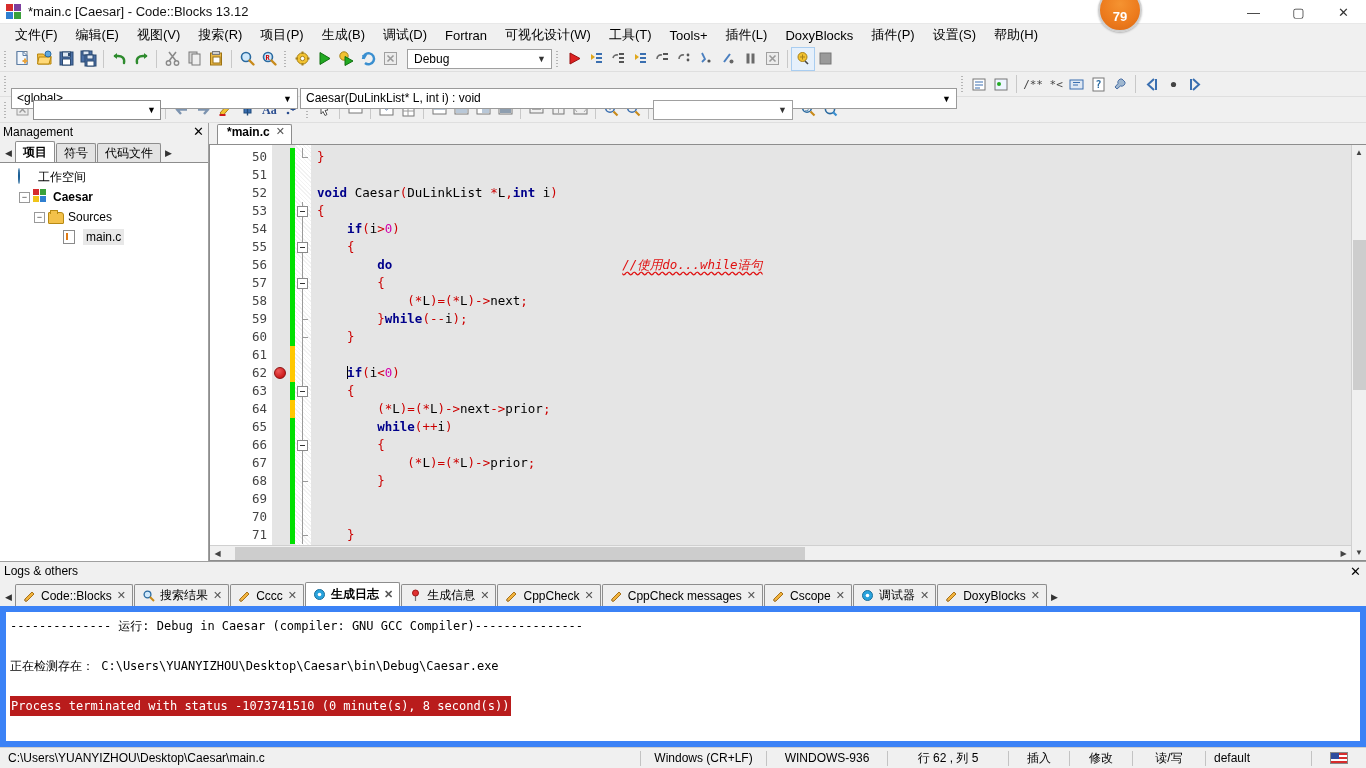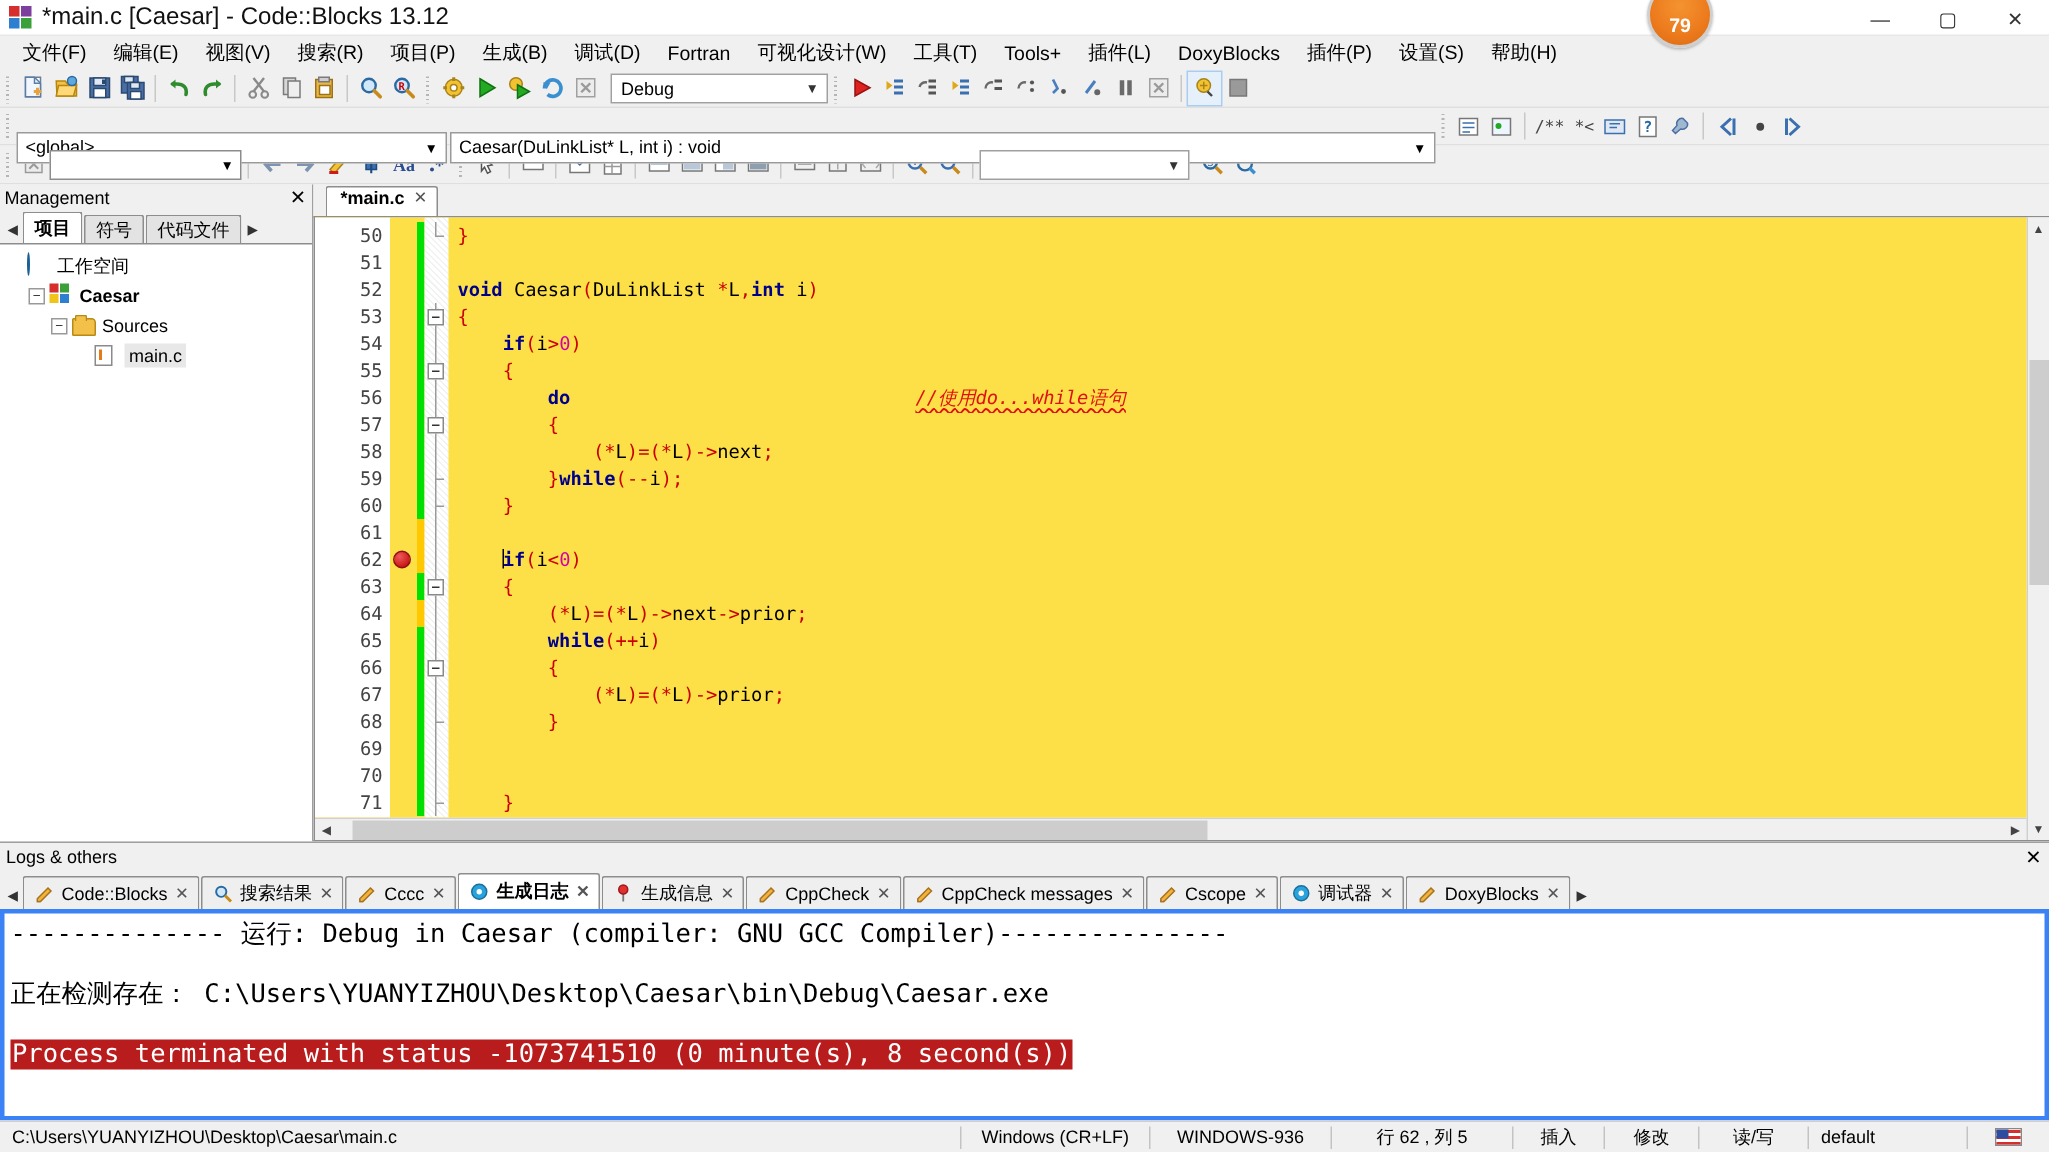--- a/index.html
+++ b/index.html
@@ -18,21 +18,21 @@
   .titlebar {
     height:24px; background:#ffffff; display:flex; align-items:center;
     position:relative; flex:none; border-bottom:1px solid #e8e8e8;
   }
   .cb-logo { width:16px; height:16px; margin:0 6px 0 6px; flex:none; position:relative; }
   .cb-logo i { position:absolute; width:7px; height:7px; display:block; }
   .cb-logo i.a{ left:0; top:0; background:#d62d2d; }
   .cb-logo i.b{ left:8px; top:0; background:#7d3f9e; }
   .cb-logo i.c{ left:0; top:8px; background:#2f7fd0; }
   .cb-logo i.d{ left:8px; top:8px; background:#3aa03a; }
-  .title-text { font-size:16px; color:#111; white-space:nowrap; }
+  .title-text { font-size:13px; color:#111; white-space:nowrap; }
   .win-buttons { position:absolute; right:0; top:0; height:24px; display:flex; }
   .win-btn { width:45px; height:24px; display:flex; align-items:center; justify-content:center;
              font-size:13px; color:#333; }
   .badge79 {
     position:absolute; left:1098px; top:-12px; width:44px; height:44px; border-radius:50%;
     background:radial-gradient(circle at 50% 35%, #f59331 0%, #ec7a1c 60%, #d96712 100%);
     border:2px solid #cfcfcf; display:flex; align-items:flex-end; justify-content:center;
     color:#fff; font-size:13px; font-weight:bold; padding-bottom:6px;
     box-shadow:0 1px 2px rgba(0,0,0,.25);
   }
@@ -113,21 +113,21 @@
   .editor-col { flex:1; display:flex; flex-direction:column; min-width:0; background:#f0f0f0; }
   .etabs { height:21px; display:flex; align-items:flex-end; padding-left:8px; background:#f0f0f0; }
   .etab { height:20px; display:flex; align-items:flex-start; gap:6px; padding:0 6px 0 9px;
           border:1px solid #8d8d8d; border-bottom:none; background:#fff; font-size:12px;
           font-weight:bold; border-radius:2px 2px 0 0; }
   .etab .x { font-size:11px; font-weight:normal; color:#555; }
 
   .editor-wrap { flex:1; display:flex; min-height:0; border:1px solid #8d8d8d; border-right:none;
                  background:#fff; }
   .editor-scrollers { flex:1; display:flex; flex-direction:column; min-width:0; }
-  .editor-main { flex:1; display:flex; min-height:0; overflow:hidden; position:relative; background:#fde047; }
+  .editor-main { flex:1; display:flex; min-height:0; overflow:hidden; position:relative; background:#e5e5e5;margin-left:12px; }
 
   .gutter-nums { width:50px; flex:none; background:#fff; text-align:right; padding-right:5px;
      font-family:"DejaVu Sans Mono", monospace; font-size:12.5px; color:#444; padding-top:3px; }
   .gutter-nums div { height:18px; line-height:18px; }
   .gutter-marks { width:18px; flex:none; position:relative; padding-top:3px; }
   .gutter-marks div { height:18px; position:relative; }
   .bpdot { position:absolute; left:2px; top:3px; width:12px; height:12px; border-radius:50%;
      background:radial-gradient(circle at 35% 30%, #ef5a5a 0%, #cc1b1b 70%, #a00f0f 100%);
      border:1px solid #8d0f0f; }
   .changebar { width:5px; flex:none; padding-top:3px; }
@@ -172,22 +172,22 @@
   .logs { height:186px; flex:none; display:flex; flex-direction:column; background:#f0f0f0;
           border-top:1px solid #9f9f9f; }
   .logs-head { height:18px; display:flex; align-items:center; justify-content:space-between;
                padding:0 5px 0 4px; font-size:12px; }
   .logs-tabs { height:26px; display:flex; align-items:flex-end; padding-left:2px; }
   .ltab { height:22px; display:flex; align-items:center; gap:5px; padding:0 6px 0 7px; font-size:12px;
           border:1px solid #8d8d8d; border-bottom:none; background:#efefef; margin-right:1px;
           border-radius:2px 2px 0 0; white-space:nowrap; }
   .ltab.active { background:#fff; font-weight:bold; height:24px; }
   .ltab .x { color:#555; font-size:11px; }
-  .logs-body { flex:1; background:#fff; border:3px solid #3b82f6; margin:0; overflow:hidden;
-               font-family:"DejaVu Sans Mono", monospace; font-size:17px; padding:4px 0 0 4px; }
+  .logs-body { flex:1; background:#fff; border:6px solid #3b82f6; margin:0; overflow:hidden;
+               font-family:"DejaVu Sans Mono", monospace; font-size:12px; padding:4px 0 0 4px; }
   .logline { height:20px; line-height:20px; white-space:pre; }
   .logline.err { color:#fff; background:#b91c1c; display:inline-block; padding:0 1px; }
 
   
   .statusbar { height:21px; flex:none; background:#f0f0f0; display:flex; align-items:center;
                border-top:1px solid #cfcfcf; font-size:12px; }
   .sb-cell { height:21px; display:flex; align-items:center; padding:0 8px; white-space:nowrap; }
   .sb-div { width:1px; height:15px; background:#c3c3c3; }
   .flagico { width:18px; height:12px; position:relative; background:#fff; border:1px solid #888; }
   .flagico:before { content:""; position:absolute; left:0; top:0; right:0; bottom:0;

